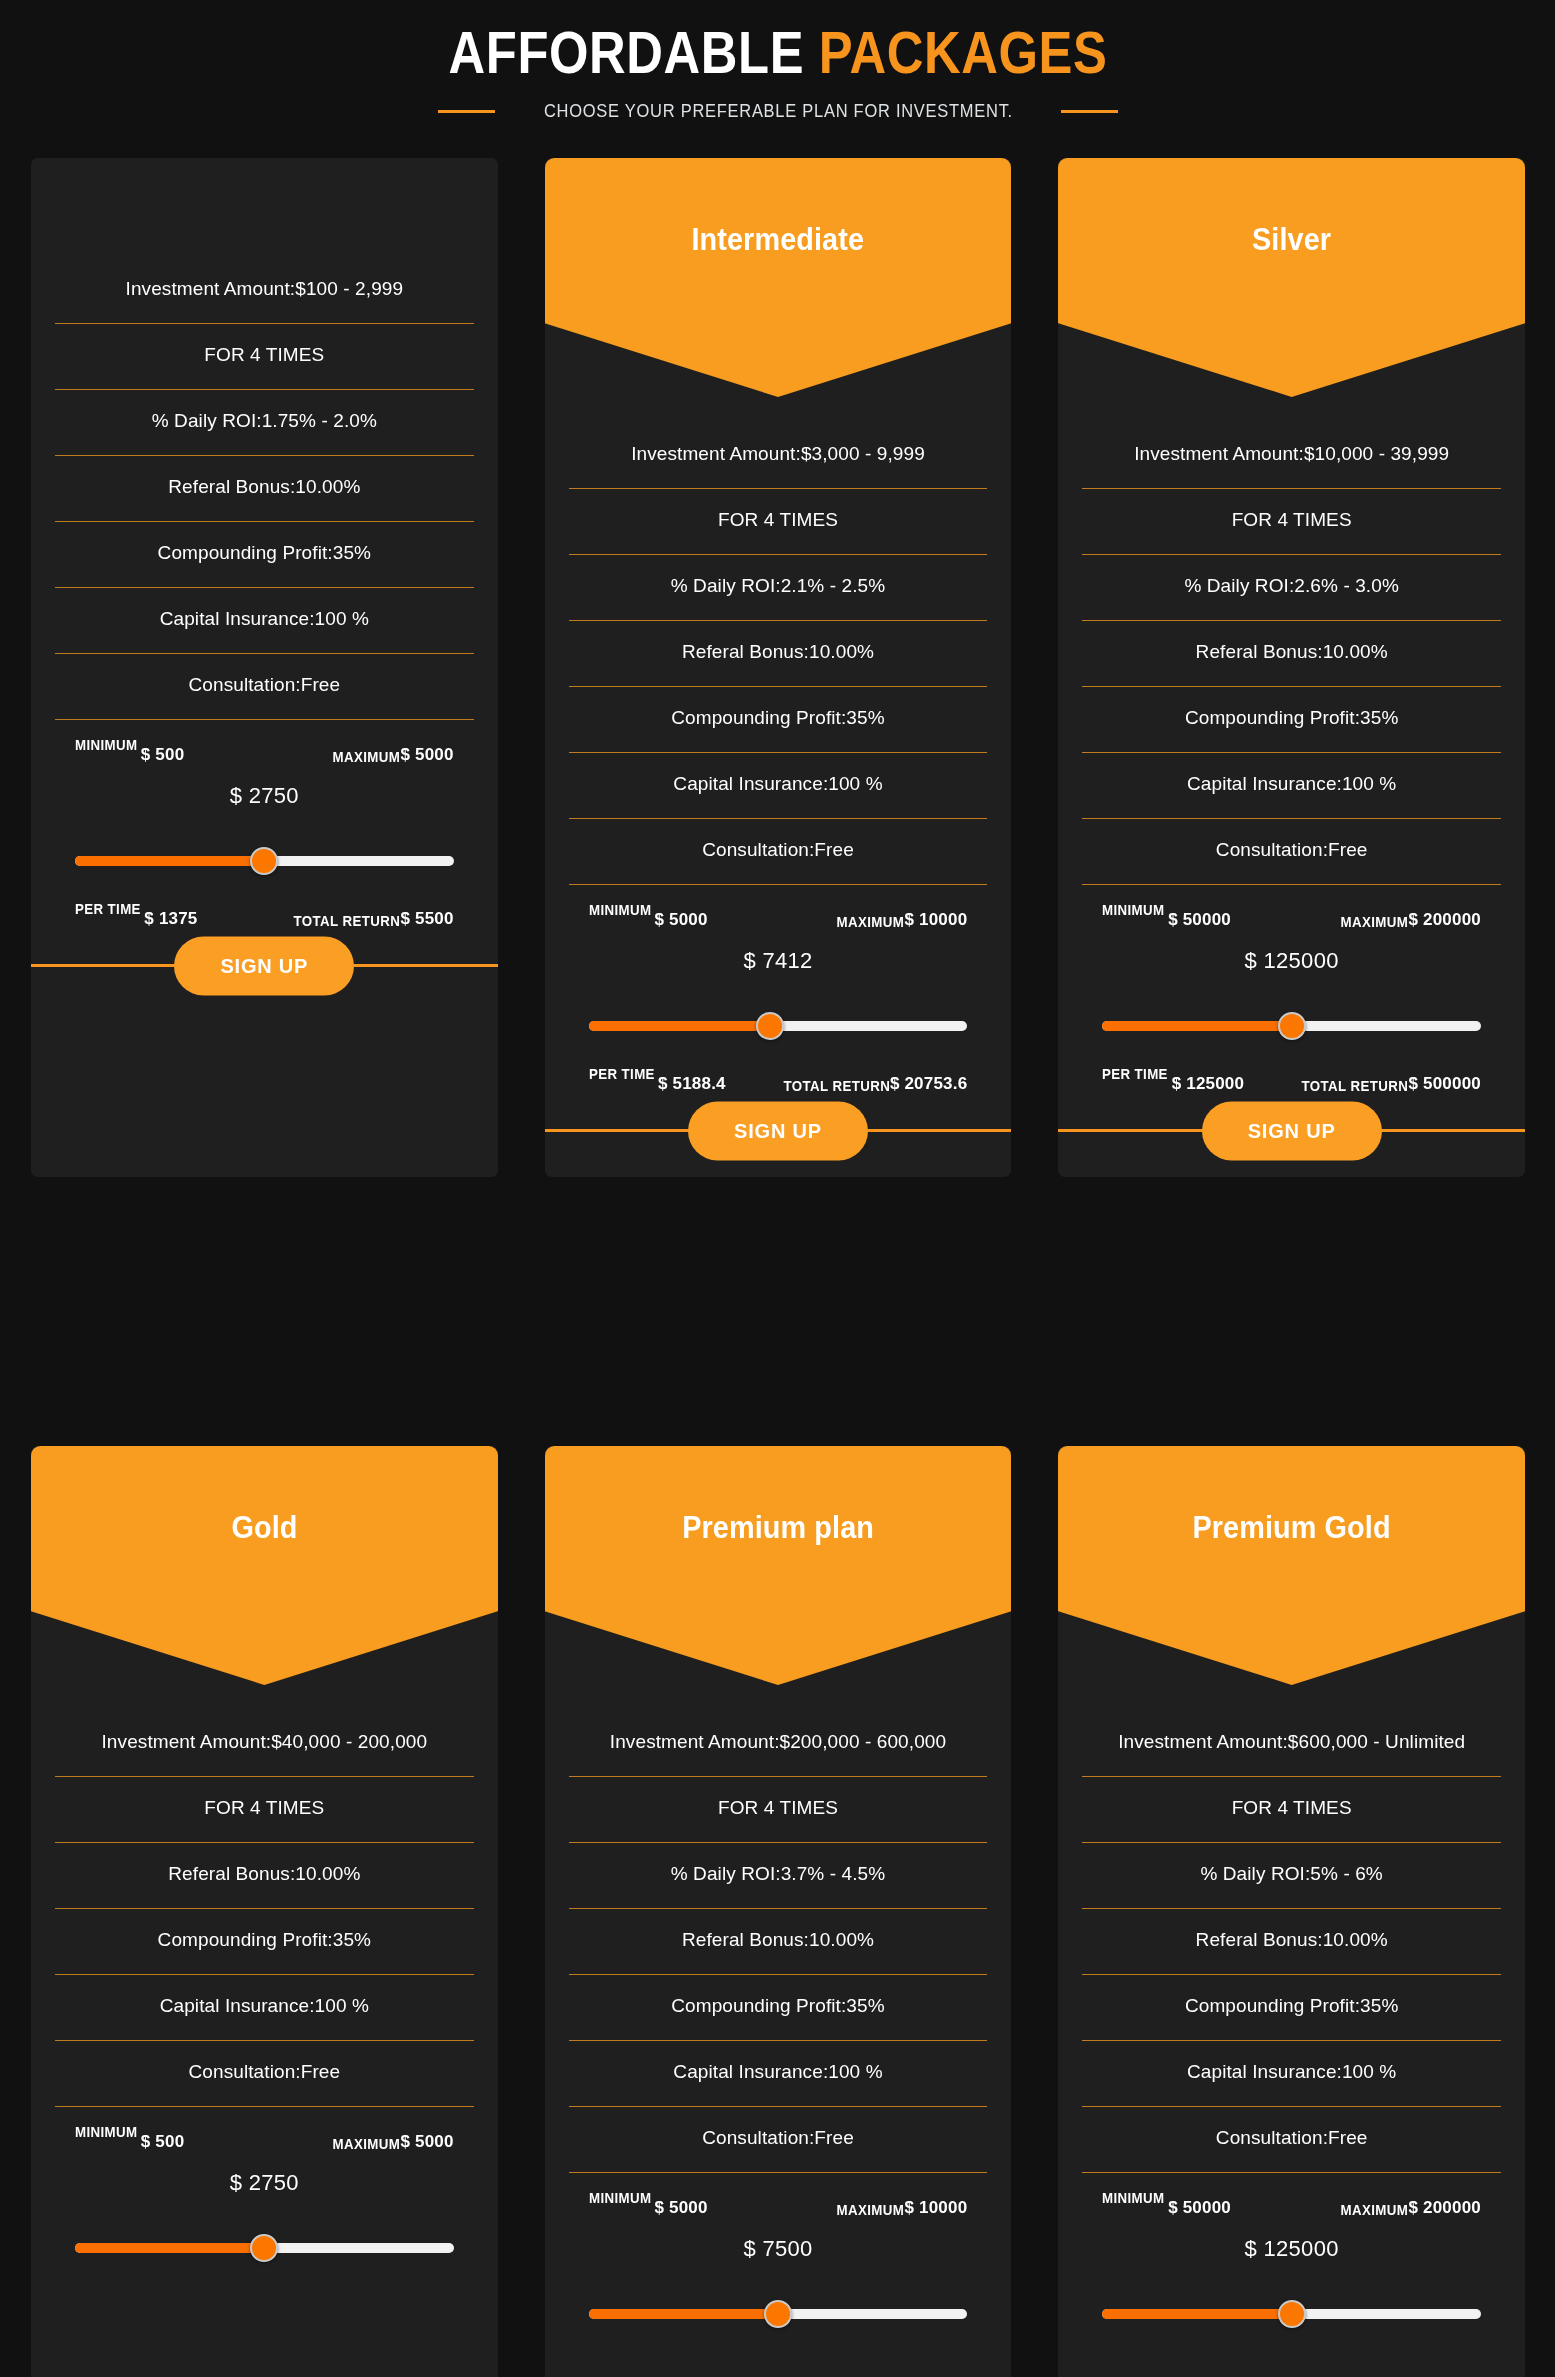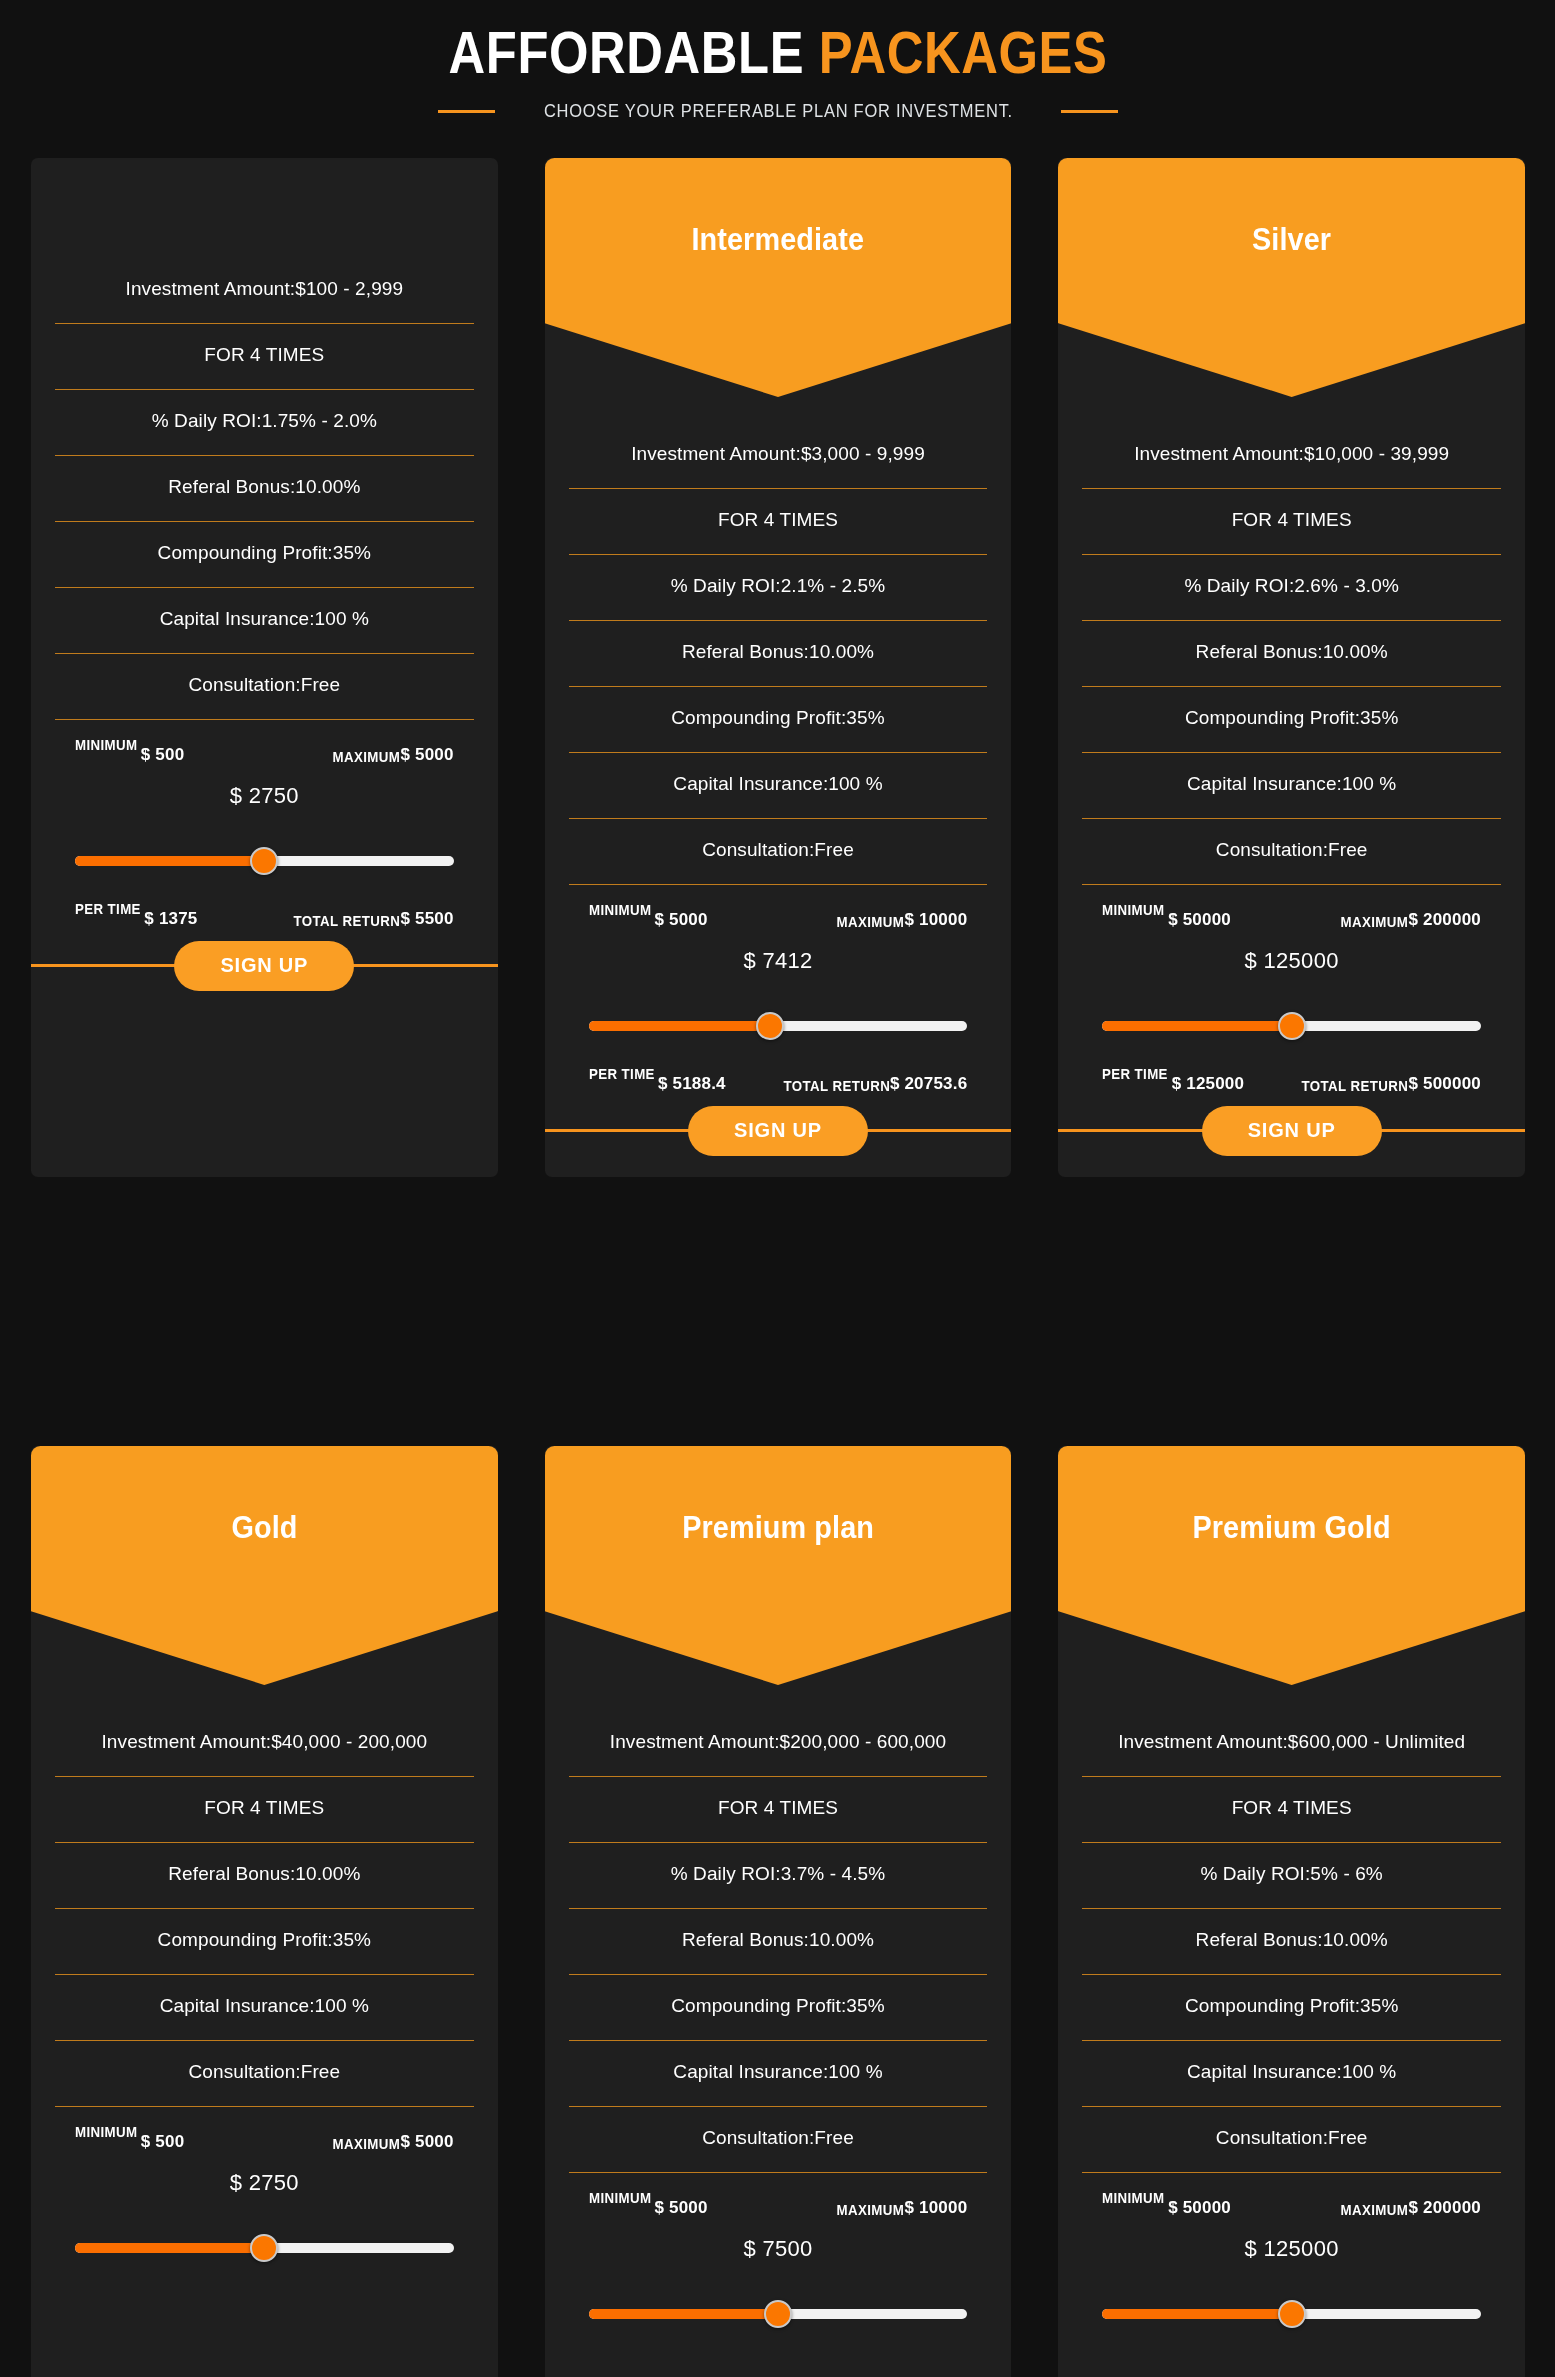--- a/index.html
+++ b/index.html
@@ -202,21 +202,21 @@
   .signup-btn {
     position: absolute;
     left: 50%;
     top: 50%;
     transform: translate(-50%, -50%);
     background: #fa9e24;
     color: #ffffff;
     border: none;
     border-radius: 30px;
     width: 180px;
-    height: 50px;
+    height: 59px;
     font-family: "Liberation Sans", sans-serif;
     font-size: 20px;
     font-weight: 700;
     letter-spacing: 0.8px;
     cursor: pointer;
     transform-origin: center;
   }
 </style>
 </head>
 <body>

